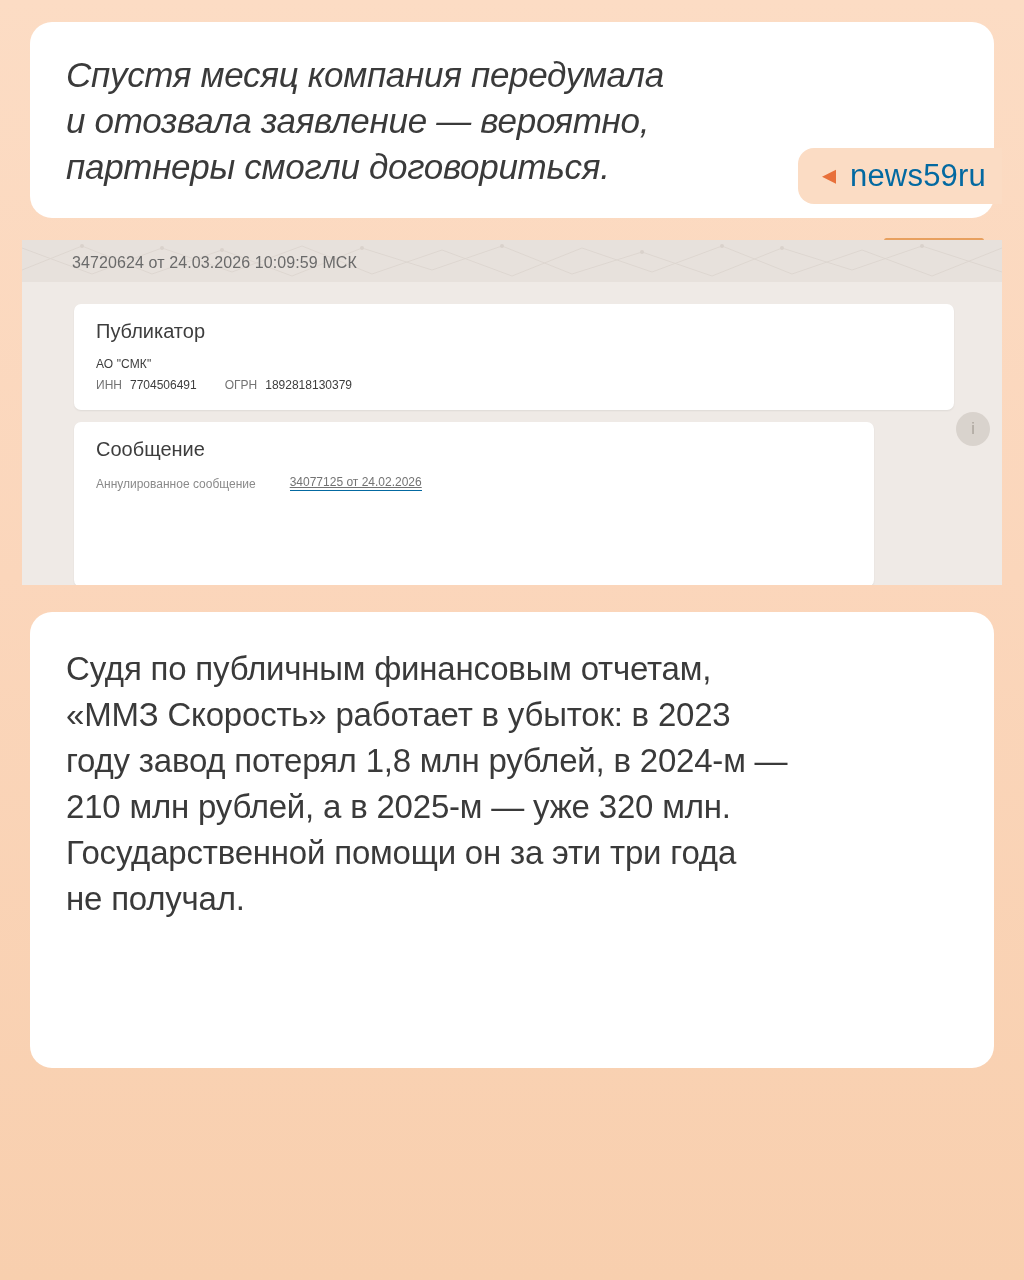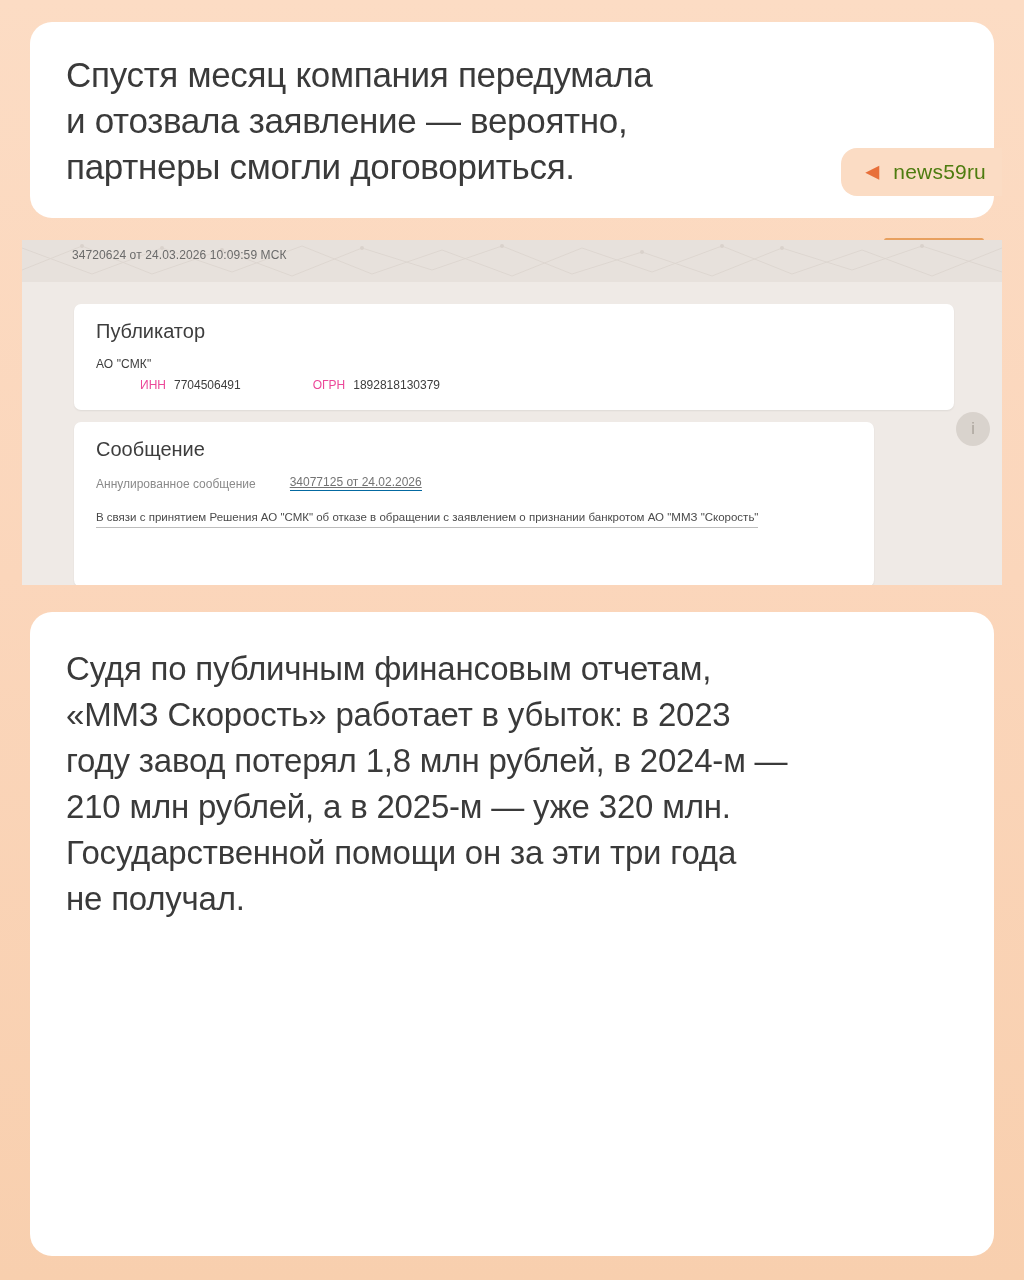--- a/index.html
+++ b/index.html
@@ -35,20 +35,21 @@
     width: 964px;
     padding: 30px 36px 28px 36px;
   }
   .lead-text {
     font-size: 35px;
     line-height: 46px;
     color: #3a3a3a;
     letter-spacing: -0.3px;
     white-space: pre-line;
     font-weight: 400;
+    font-style: italic;
   }
 
   
   .channel-badge {
     position: absolute;
     right: 22px;
     top: 148px;
     display: flex;
     align-items: center;
     gap: 14px;
@@ -56,22 +57,22 @@
     border-radius: 16px 0 0 16px;
     padding: 10px 16px 10px 24px;
   }
   .channel-badge .tg-glyph {
     color: #e8703a;
     font-size: 28px;
     line-height: 1;
     transform: translateY(-1px);
   }
   .channel-badge .handle {
-    color: #4d7c0f;
-    font-size: 21px;
+    color: #0369a1;
+    font-size: 31px;
     font-weight: 400;
     letter-spacing: 0.2px;
   }
   .badge-underline {
     position: absolute;
     right: 40px;
     top: 238px;
     width: 100px;
     height: 5px;
     background: #e8a05f;
@@ -98,22 +99,22 @@
     overflow: hidden;
   }
   .ss-header .netlines {
     position: absolute;
     inset: 0;
     opacity: 0.55;
   }
   .ss-docid {
     position: absolute;
     left: 50px;
-    top: 8px;
-    font-size: 12px;
+    top: 14px;
+    font-size: 16px;
     color: #6a6a6a;
     letter-spacing: 0.1px;
   }
   .ss-body {
     position: absolute;
     left: 0;
     top: 42px;
     right: 0;
     bottom: 0;
     background: #efeae6;
@@ -154,23 +155,22 @@
     letter-spacing: 0.1px;
   }
   .kv-row {
     display: flex;
     align-items: baseline;
     gap: 28px;
     font-size: 12px;
     color: #3d3d3d;
   }
   .kv-row .kv-label {
-    color: #ec4899;
+    color: #737373;
     margin-right: 8px;
-    margin-left: 44px;
   }
   .kv-pair { display: flex; align-items: baseline; }
   .msg-row {
     display: flex;
     align-items: flex-end;
     gap: 34px;
     margin-bottom: 16px;
   }
   .msg-label {
     font-size: 12px;
@@ -209,21 +209,21 @@
     align-items: center;
     justify-content: center;
   }
 
   
   .card-bottom {
     position: absolute;
     left: 30px;
     top: 612px;
     width: 964px;
-    height: 644px;
+    height: 456px;
     padding: 34px 36px 0 36px;
   }
   .body-text {
     font-size: 33px;
     line-height: 46px;
     color: #3a3a3a;
     letter-spacing: -0.2px;
     white-space: pre-line;
   }
   .body-text.second {
@@ -286,21 +286,20 @@
           </div>
         </div>
       </div>
 
       <div class="panel panel-message">
         <div class="panel-title">Сообщение</div>
         <div class="msg-row">
           <span class="msg-label">Аннулированное сообщение</span>
           <a class="msg-link" href="#">34077125 от 24.02.2026</a>
         </div>
-        <div class="reason-text">В связи с принятием Решения АО "СМК" об отказе в обращении с заявлением о признании банкротом АО "ММЗ "Скорость"</div>
       </div>
 
       <div class="scroll-knob">i</div>
     </div>
   </div>
 
   <div class="card card-bottom">
     <div class="body-text">Судя по публичным финансовым отчетам,
 «ММЗ Скорость» работает в убыток: в 2023
 году завод потерял 1,8 млн рублей, в 2024-м —

